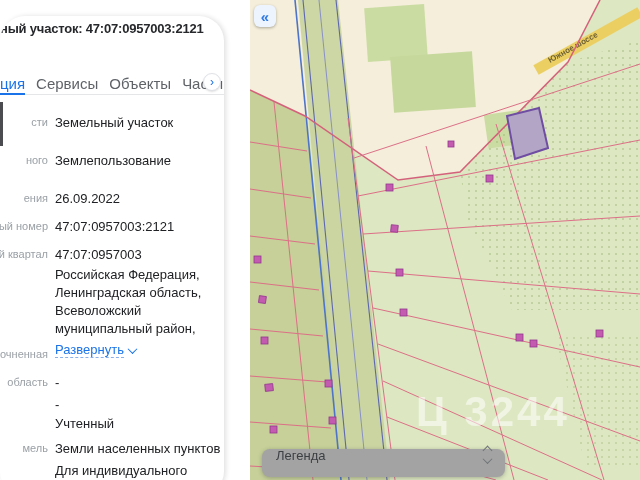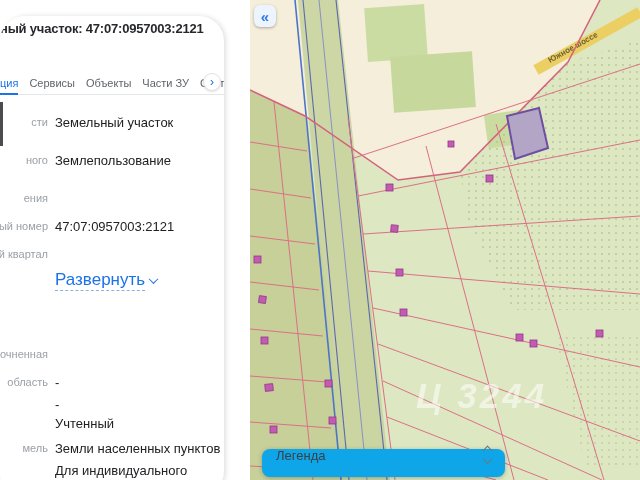--- a/index.html
+++ b/index.html
@@ -3,41 +3,41 @@
 <meta charset="utf-8">
 <style>
   html,body{margin:0;padding:0;}
   body{width:640px;height:480px;overflow:hidden;font-family:"Liberation Sans",sans-serif;background:#fff;}
   .app{position:relative;width:640px;height:480px;overflow:hidden;}
 
   
   .panel{position:absolute;left:0;top:16px;width:224px;height:480px;background:#fff;overflow:hidden;z-index:2;box-shadow:2px 0 5px rgba(0,0,0,.12);border-radius:25px;}
   .title{position:absolute;top:5px;left:0;right:6px;margin:0;font-size:13px;font-weight:600;color:#26282b;white-space:nowrap;letter-spacing:-.2px;}
   .tabs{position:absolute;top:56px;left:0;right:0;height:22px;border-bottom:1px solid #e4e6e8;display:flex;align-items:center;gap:11px;}
-  .tab{font-size:11px;color:#5f6368;white-space:nowrap;height:22px;display:flex;align-items:center;position:relative;cursor:pointer;justify-content:flex-end;}
+  .tab{font-size:15px;color:#5f6368;white-space:nowrap;height:22px;display:flex;align-items:center;position:relative;cursor:pointer;justify-content:flex-end;}
   .tab.active{color:#1a73e8;}
   .tab.active::after{content:"";position:absolute;left:0;right:0;bottom:-1px;height:2px;background:#1a73e8;}
   .tab-more{position:absolute;right:3px;top:1px;width:18px;height:18px;border-radius:50%;border:1px solid #e0e2e6;background:#fff;color:#1a73e8;font-size:12px;line-height:15px;text-align:center;padding:0;cursor:pointer;box-shadow:0 1px 2px rgba(0,0,0,.12);}
   .scroll-thumb{position:absolute;left:0;top:86px;width:3px;height:44px;background:#4a4c50;z-index:5;}
   .fields{position:absolute;top:84px;left:0;right:0;bottom:0;}
   .frow{position:absolute;left:0;width:250px;}
   .flabel{position:absolute;right:202px;top:2px;font-size:11px;color:#9aa0a6;white-space:nowrap;}
   .fvalue{display:block;margin:0 10px 0 55px;font-size:13px;color:#202124;line-height:18px;white-space:pre-line;}
-  .expand{display:inline-flex;align-items:center;gap:5px;margin:4px 0 0 55px;font-size:17px;color:#1a73e8;cursor:pointer;text-decoration:none;}
+  .expand{display:inline-flex;align-items:center;gap:5px;margin:4px 0 0 55px;font-size:13px;color:#1a73e8;cursor:pointer;text-decoration:none;}
   .expand .txt{border-bottom:1px dashed #8ab0ec;}
   .chev{display:inline-block;width:6px;height:6px;border-right:1.5px solid currentColor;border-bottom:1.5px solid currentColor;}
   .chev.down{transform:rotate(45deg) translate(-1px,-1px);}
   .chev.up{transform:rotate(-135deg);}
 
   
   .map{position:absolute;left:250px;top:0;width:390px;height:480px;overflow:hidden;background:#dde7c1;}
   .map svg{position:absolute;left:0;top:0;}
   .collapse{position:absolute;left:4px;top:5px;width:22px;height:22px;border:none;border-radius:6px;background:#eef4fd;color:#2f7ae5;font-size:15px;font-weight:bold;line-height:21px;text-align:center;padding:0;cursor:pointer;box-shadow:0 1px 3px rgba(0,0,0,.3);}
-  .watermark{position:absolute;left:166px;top:376px;font-size:35px;font-weight:bold;color:rgba(255,255,255,.55);letter-spacing:3px;pointer-events:none;font-style:italic;}
-  .legend{position:absolute;left:12px;top:449px;width:243px;height:28px;box-sizing:border-box;background:#0ea5e9;border-radius:8px;box-shadow:0 1px 4px rgba(60,64,67,.35);display:flex;align-items:center;justify-content:space-between;padding:0 12px 16px 14px;font-size:13px;color:#3c4043;cursor:pointer;}
+  .watermark{position:absolute;left:166px;top:388px;font-size:42px;font-weight:bold;color:rgba(255,255,255,.55);letter-spacing:3px;pointer-events:none;}
+  .legend{position:absolute;left:12px;top:449px;width:243px;height:28px;box-sizing:border-box;background:#a3a3a3;border-radius:8px;box-shadow:0 1px 4px rgba(60,64,67,.35);display:flex;align-items:center;justify-content:space-between;padding:0 12px 16px 14px;font-size:13px;color:#3c4043;cursor:pointer;}
   .sorter{display:flex;flex-direction:column;align-items:center;gap:3px;color:#70757a;padding:2px;}
 </style>
 </head>
 <body>
 
 <div class="app">
 
   <aside class="panel">
     <div class="scroll-thumb"></div>
     <h1 class="title">ный участок: 47:07:0957003:2121</h1>
@@ -65,30 +65,35 @@
       <div class="frow" style="top:14px">
           <span class="flabel">сти</span>
           <span class="fvalue">Земельный участок</span>
         </div>
       <div class="frow" style="top:52px">
           <span class="flabel">ного</span>
           <span class="fvalue">Землепользование</span>
         </div>
       <div class="frow" style="top:90px">
           <span class="flabel">ения</span>
+          <span class="fvalue">26.09.2022</span>
         </div>
       <div class="frow" style="top:118px">
           <span class="flabel">ный номер</span>
           <span class="fvalue">47:07:0957003:2121</span>
         </div>
       <div class="frow" style="top:146px">
           <span class="flabel">ый квартал</span>
+          <span class="fvalue">47:07:0957003</span>
         </div>
       <div class="frow" style="top:166px">
         <span class="flabel"></span>
+        <span class="fvalue">Российская Федерация,
+Ленинградская область,
+Всеволожский муниципальный район,</span>
         <a class="expand">
             <span class="txt">Развернуть</span>
             <span class="chev down"></span>
           </a>
       </div>
       <div class="frow" style="top:246px">
           <span class="flabel">очненная</span>
         </div>
       <div class="frow" style="top:274px">
           <span class="flabel">область</span>

